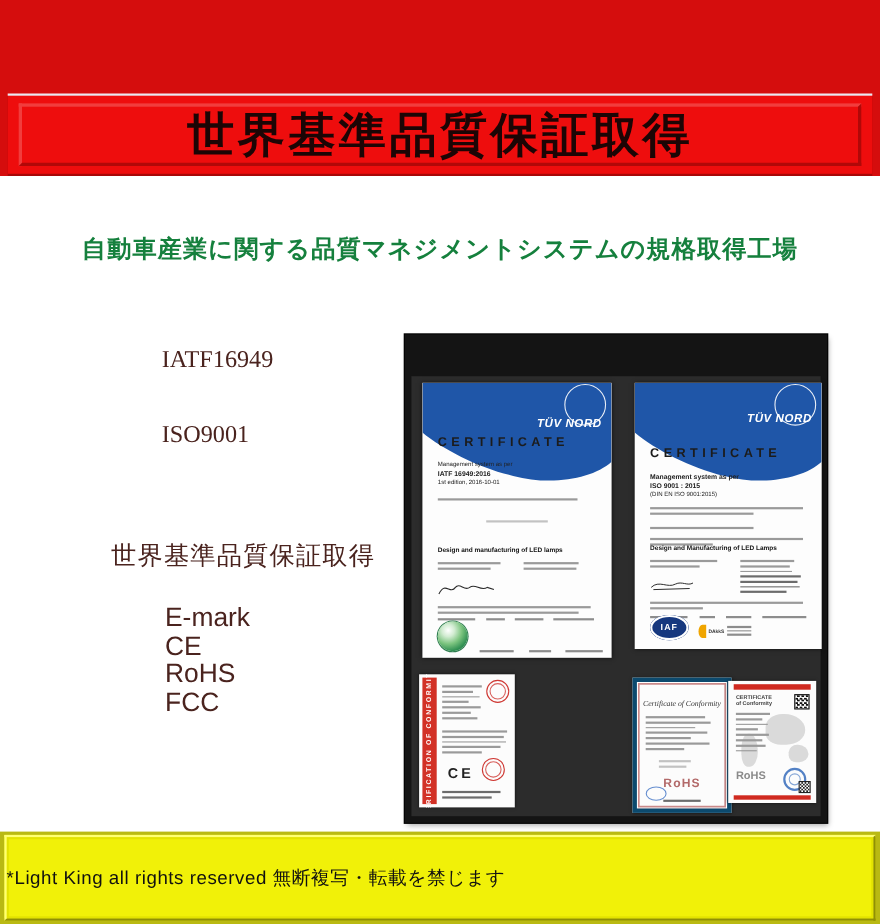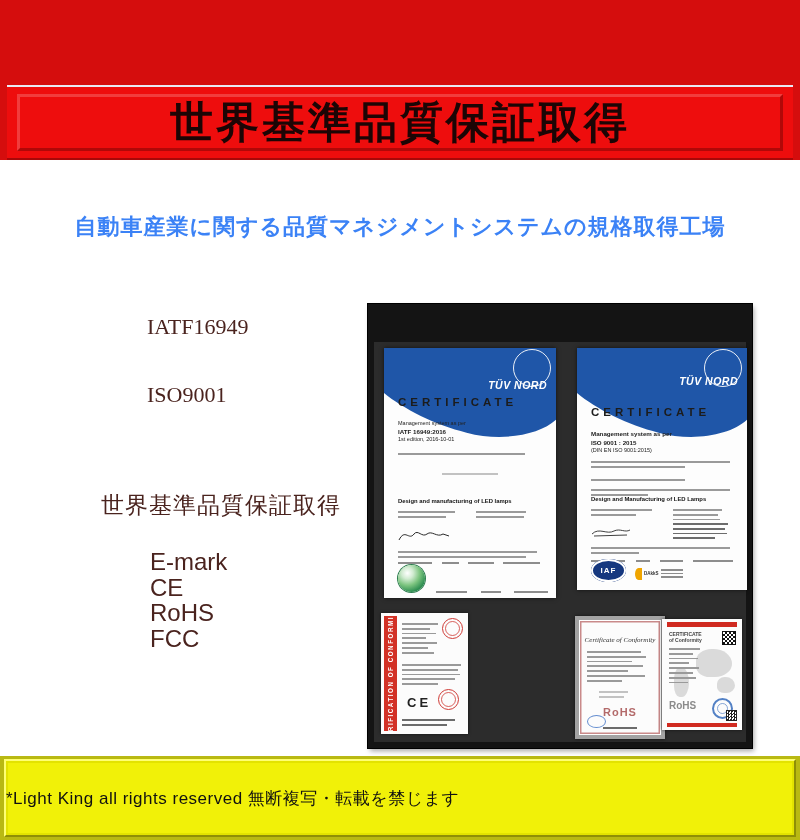--- a/index.html
+++ b/index.html
@@ -19,21 +19,21 @@
   .red-banner{position:absolute;left:7px;right:7px;top:85px;height:71px;background:#ee0d0d;
     border-top:2px solid #e9e9f2;box-shadow:0 2px 0 #a80808;
     display:flex;align-items:center;justify-content:center;}
   .red-banner::before{content:"";position:absolute;inset:7px 10px;
     border:3px solid rgba(255,255,255,.20);
     border-right-color:rgba(80,0,0,.38);border-bottom-color:rgba(80,0,0,.38);}
   .red-banner .t{color:#1c0505;font-size:43px;font-weight:bold;letter-spacing:3px;}
 
   
   .intro{position:absolute;left:0;top:212px;width:100%;text-align:center;
-    font-size:22px;font-weight:600;color:#3b82f6;letter-spacing:1px;}
+    font-size:22px;font-weight:600;color:#15803d;letter-spacing:1px;}
   .std{position:absolute;color:#4a231e;}
   .std.serif{font-family:"Liberation Serif","DejaVu Serif",serif;font-size:22px;}
   #iatf{left:147px;top:314px;}
   #iso{left:147px;top:382px;}
   #guarantee{left:101px;top:490px;font-size:23px;letter-spacing:1px;}
   .marks{position:absolute;left:150px;top:549px;color:#4a231e;font-size:24px;line-height:25.5px;}
 
   
   .panel{position:absolute;left:368px;top:304px;width:384px;height:444px;background:#141414;
     box-shadow:0 0 0 1px #000,2px 3px 5px rgba(0,0,0,.35);}
@@ -78,21 +78,21 @@
     letter-spacing:1px;box-shadow:inset 0 0 0 2px #fff,inset 0 0 0 3px #16387f;}
   .dakks{position:absolute;left:58px;bottom:10px;display:flex;align-items:center;gap:2px;}
   .dakks .moon{width:7px;height:12px;background:#f0a500;border-radius:7px 0 0 7px / 12px 0 0 12px;}
   .dakks .dk-lines i{display:block;height:1.6px;background:#8d8d8d;margin:2px 0;width:22px;}
   .dakks .dk-name{font-size:4.5px;font-weight:bold;color:#333;line-height:5px;}
 
   
   .scert{position:absolute;background:#fcfcfc;box-shadow:0 0 3px rgba(0,0,0,.6);overflow:hidden;}
   #sc1{left:13px;top:309px;width:87px;height:121px;}
   #sc2{left:104px;top:309px;width:88px;height:121px;}
-  #sc3{left:207px;top:312px;width:82px;height:115px;border:4px solid #a3a3a3;
+  #sc3{left:207px;top:312px;width:82px;height:115px;border:4px solid #0c4a6e;
        box-shadow:inset 0 0 0 1px #ffffff,inset 0 0 0 2.5px #c98a8a,0 0 3px rgba(0,0,0,.6);}
   #sc4{left:294px;top:315px;width:80px;height:111px;}
   .voc-band{position:absolute;left:3px;top:3px;bottom:3px;width:13px;background:#d23126;
     display:flex;align-items:center;justify-content:center;}
   .voc-band span{writing-mode:vertical-rl;transform:rotate(180deg);color:#fff;font-size:6.3px;
     font-weight:bold;letter-spacing:1.5px;white-space:nowrap;}
   .seal{position:absolute;width:19px;height:19px;border-radius:50%;border:1.5px solid #cf3a35;}
   .seal::before{content:"";position:absolute;inset:2px;border-radius:50%;border:1px solid rgba(207,58,53,.8);}
   .seal.s-top{right:5px;top:5px;}
   .seal.s-bot{right:9px;bottom:24px;}

